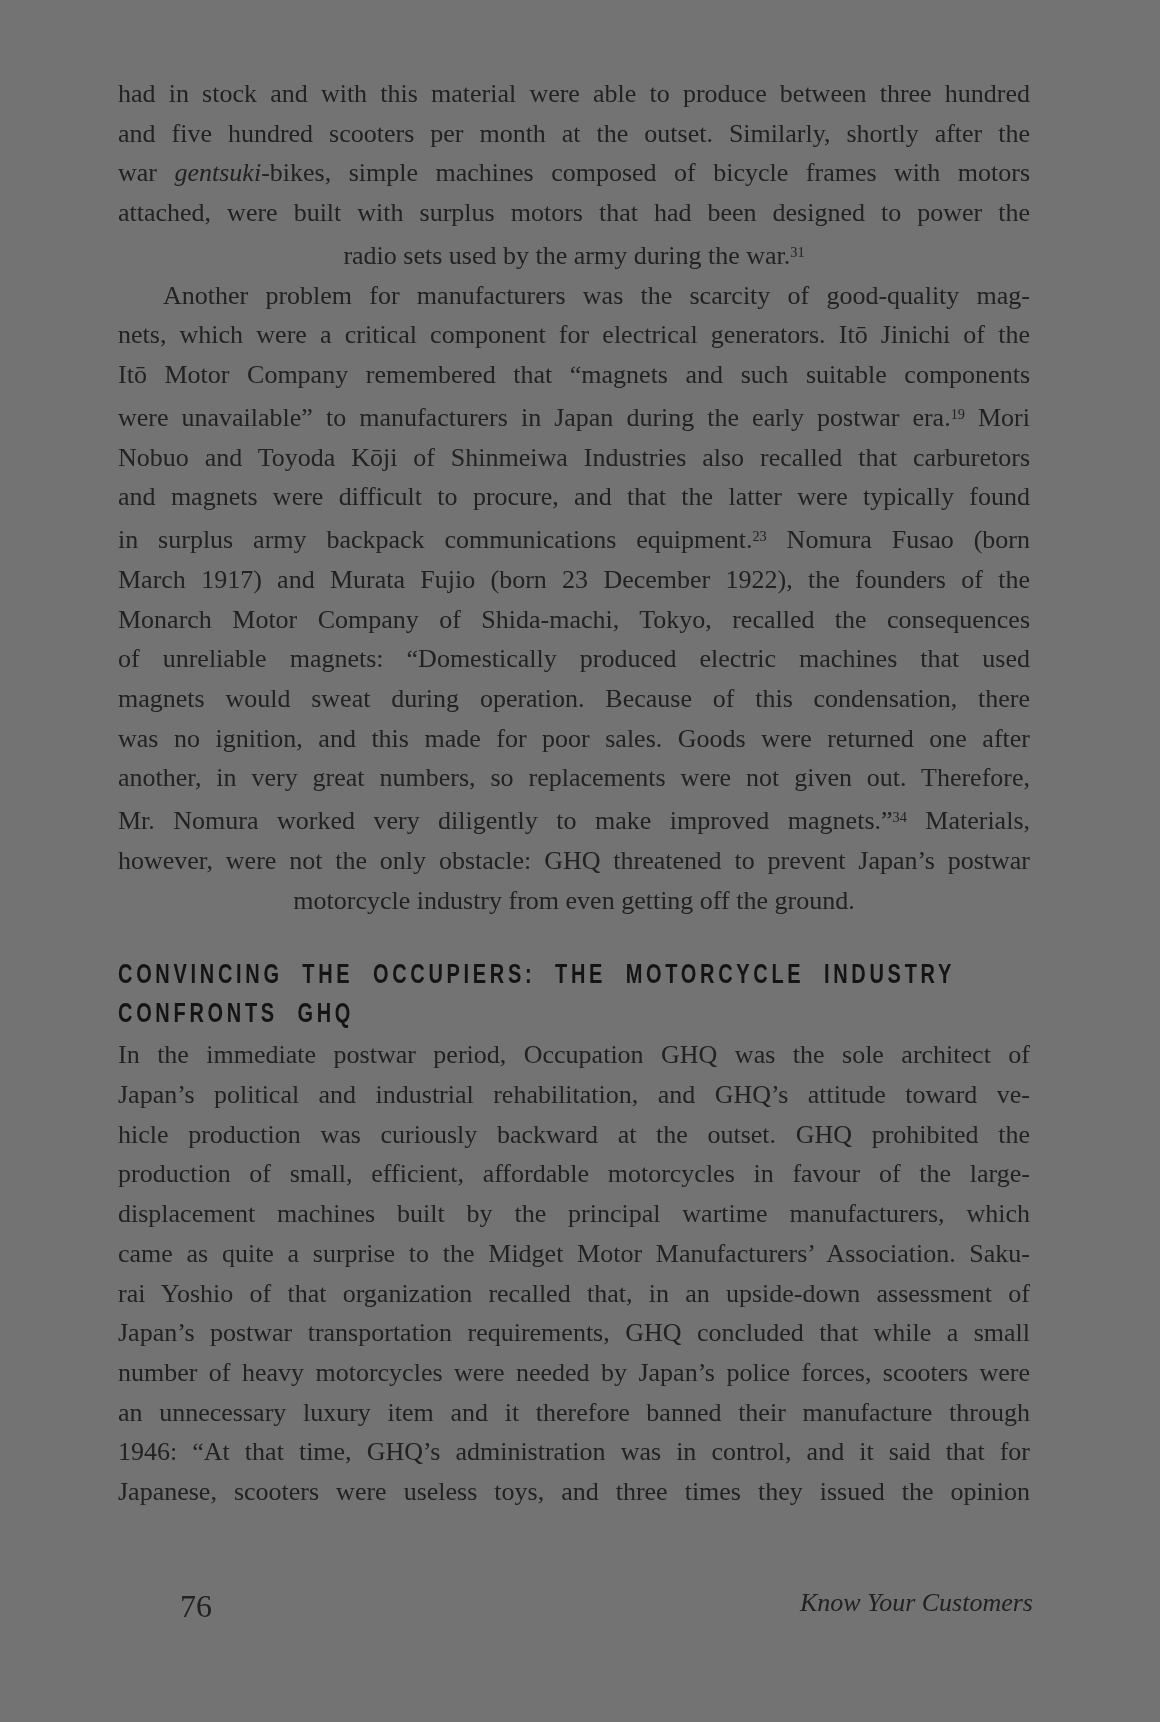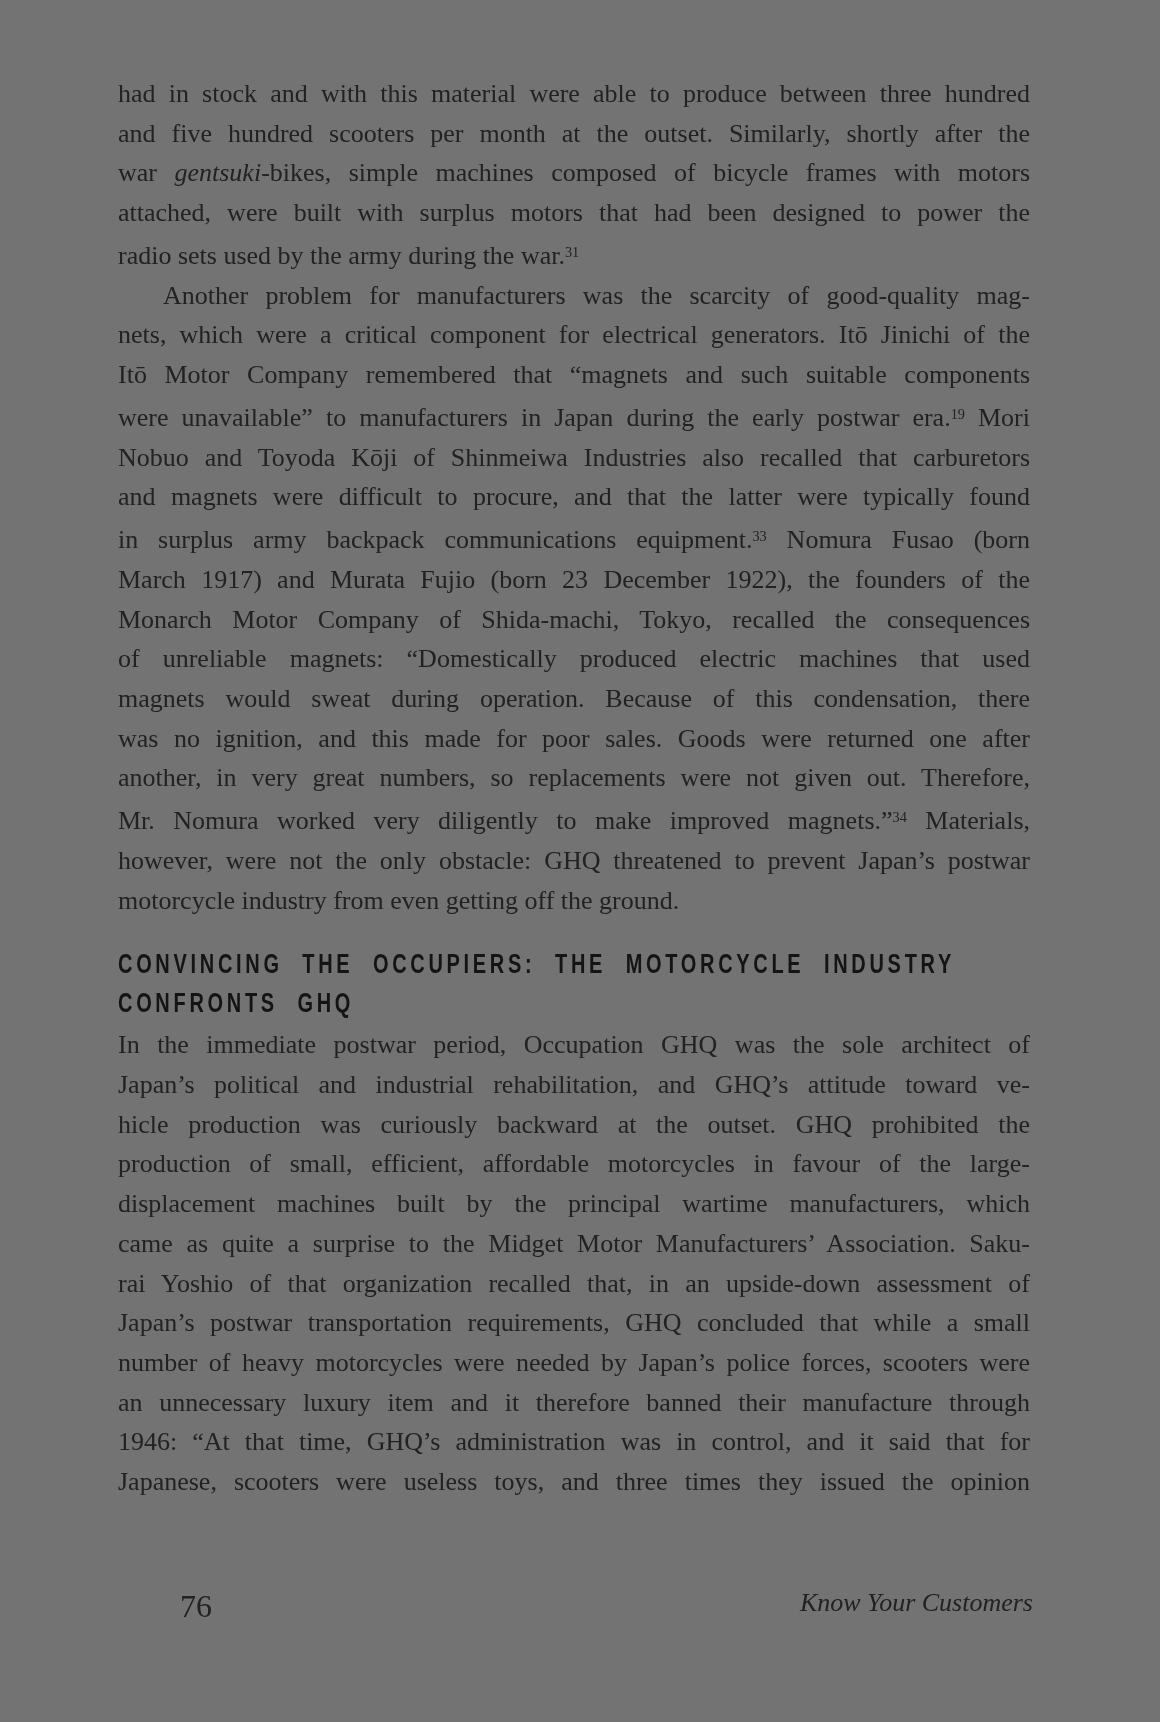--- a/index.html
+++ b/index.html
@@ -25,37 +25,37 @@
     left: 118px;
     top: 74px;
     width: 912px;
     font-size: 26px;
     line-height: 39.7px;
     color: #222222;
   }
   .para { margin: 0; }
   .line {
     white-space: normal;
-    text-align: left;
+    text-align: center;
   }
   .line.justify {
     text-align: justify;
     text-align-last: justify;
   }
   .line.indent {
     padding-left: 45px;
   }
   .it { font-style: italic; }
   .sup {
     font-size: 0.55em;
     vertical-align: 0.5em;
     letter-spacing: 0;
   }
   .heading {
-    margin-top: 25px;
+    margin-top: 35px;
     margin-bottom: 2px;
     color: #141414;
   }
   .heading-line {
     line-height: 39px;
     height: 39px;
   }
   .heading-inner {
     display: inline-block;
     transform: scaleX(0.74);
@@ -95,21 +95,21 @@
         <div class="line justify"><span>attached, were built with surplus motors that had been designed to power the</span></div>
         <div class="line"><span>radio sets used by the army during the war.</span><span class="sup">31</span></div>
       </div>
       <div class="para">
         <div class="line justify indent"><span>Another problem for manufacturers was the scarcity of good-quality mag-</span></div>
         <div class="line justify"><span>nets, which were a critical component for electrical generators. Itō Jinichi of the</span></div>
         <div class="line justify"><span>Itō Motor Company remembered that “magnets and such suitable components</span></div>
         <div class="line justify"><span>were unavailable” to manufacturers in Japan during the early postwar era.</span><span class="sup">19</span><span> Mori</span></div>
         <div class="line justify"><span>Nobuo and Toyoda Kōji of Shinmeiwa Industries also recalled that carburetors</span></div>
         <div class="line justify"><span>and magnets were difficult to procure, and that the latter were typically found</span></div>
-        <div class="line justify"><span>in surplus army backpack communications equipment.</span><span class="sup">33</span><span> Nomura Fusao (born</span></div>
+        <div class="line justify"><span>in surplus army backpack communications equipment.</span><span class="sup">23</span><span> Nomura Fusao (born</span></div>
         <div class="line justify"><span>March 1917) and Murata Fujio (born 23 December 1922), the founders of the</span></div>
         <div class="line justify"><span>Monarch Motor Company of Shida-machi, Tokyo, recalled the consequences</span></div>
         <div class="line justify"><span>of unreliable magnets: “Domestically produced electric machines that used</span></div>
         <div class="line justify"><span>magnets would sweat during operation. Because of this condensation, there</span></div>
         <div class="line justify"><span>was no ignition, and this made for poor sales. Goods were returned one after</span></div>
         <div class="line justify"><span>another, in very great numbers, so replacements were not given out. Therefore,</span></div>
         <div class="line justify"><span>Mr. Nomura worked very diligently to make improved magnets.”</span><span class="sup">34</span><span> Materials,</span></div>
         <div class="line justify"><span>however, were not the only obstacle: GHQ threatened to prevent Japan’s postwar</span></div>
         <div class="line"><span>motorcycle industry from even getting off the ground.</span></div>
       </div>

